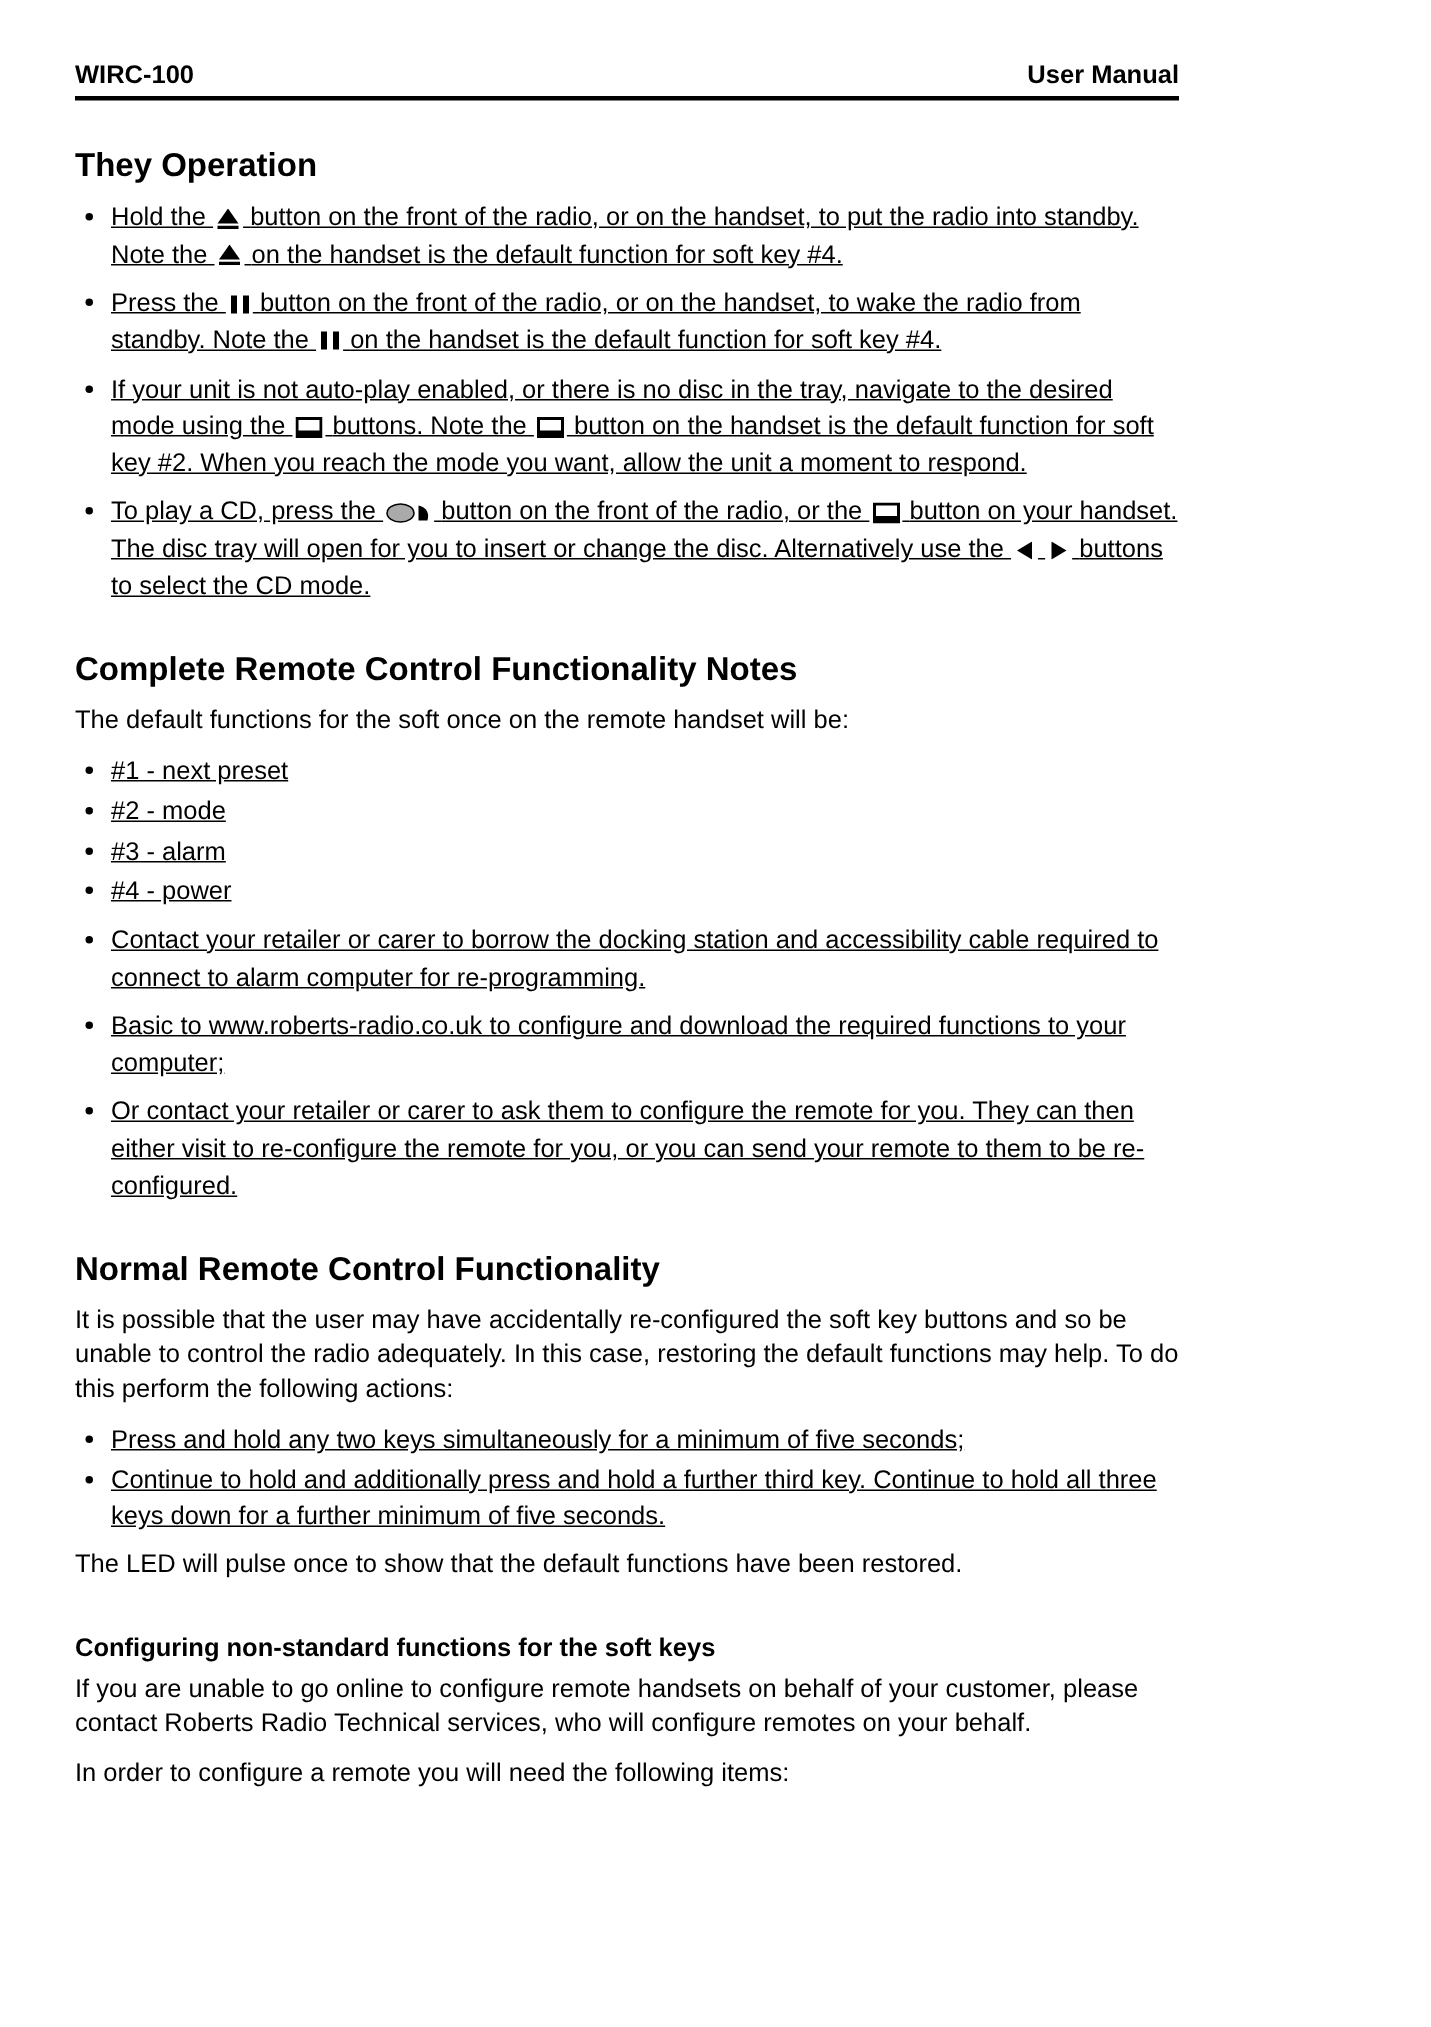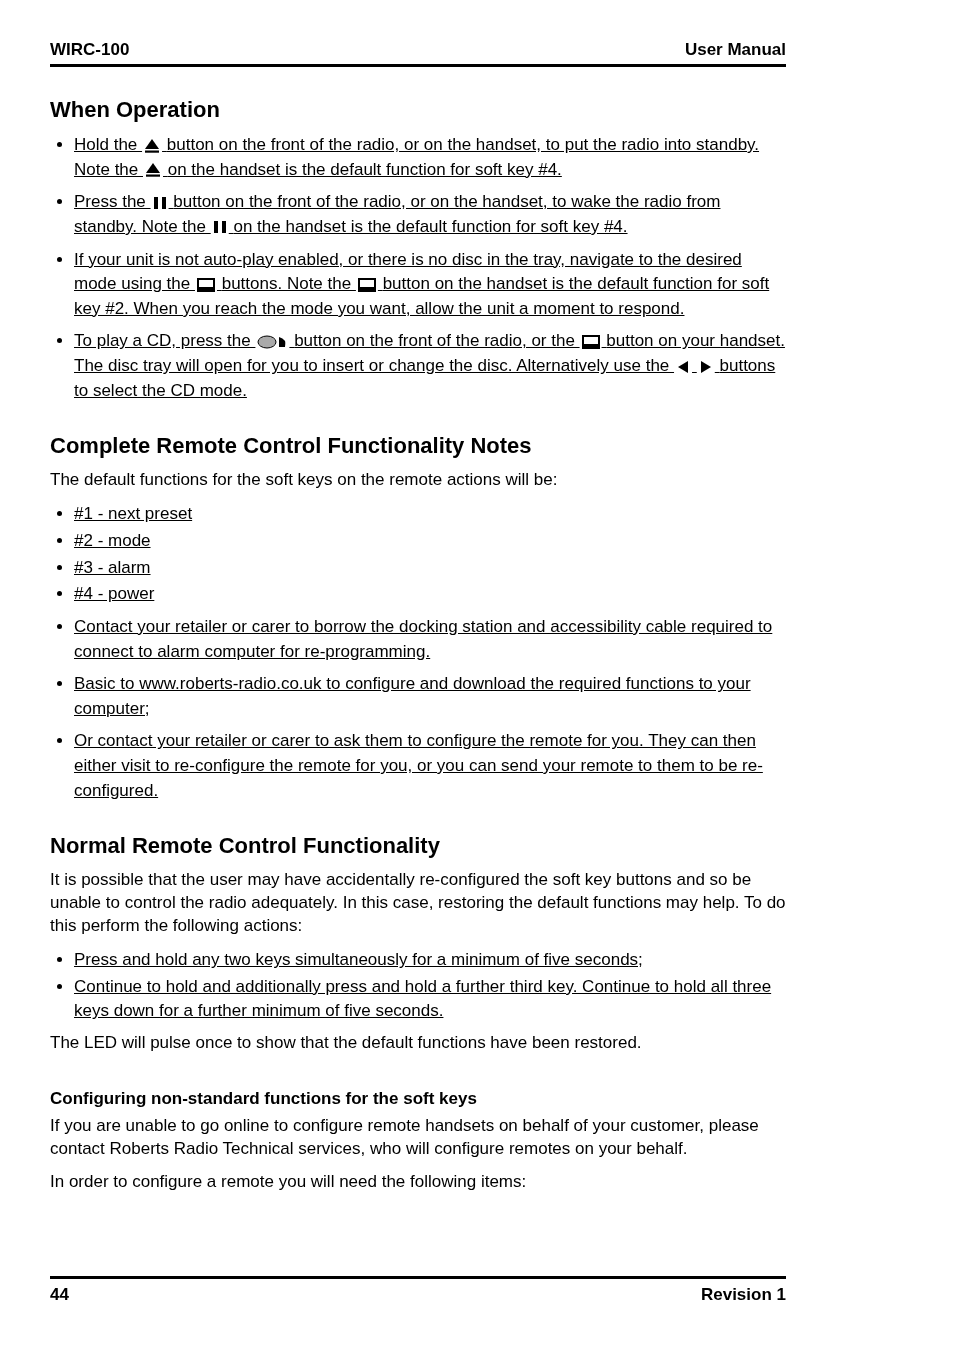--- a/index.html
+++ b/index.html
@@ -77,21 +77,21 @@
 <body>
 
 <div class="page">
 
   <div class="header-row">
     <span>WIRC-100</span>
     <span>User Manual</span>
   </div>
   <hr class="rule">
 
-  <h2 class="section">When Operation</h2>
+  <h2 class="section">They Operation</h2>
 
   <ul class="bullets">
     <li>
       <span>Hold the </span>
       <span class="icon-inline">
         <svg width="16" height="14" viewBox="0 0 16 14">
             <polygon points="8,0 15,10 1,10" fill="#000"></polygon>
             <rect x="1" y="11.5" width="14" height="2.2" fill="#000"></rect>
           </svg>
       </span>
@@ -166,21 +166,21 @@
         <svg width="14" height="12" viewBox="0 0 14 12">
             <polygon points="2,0 2,12 12,6" fill="#000"></polygon>
           </svg>
       </span>
       <span> buttons to select the CD mode.</span>
     </li>
   </ul>
 
   <h2 class="section">Complete Remote Control Functionality Notes</h2>
 
-  <p class="flow">The default functions for the soft keys on the remote actions will be:</p>
+  <p class="flow">The default functions for the soft once on the remote handset will be:</p>
   <ul class="bullets tight">
     <li>#1 - next preset</li>
     <li>#2 - mode</li>
     <li>#3 - alarm</li>
     <li>#4 - power</li>
   </ul>
 
   <ul class="bullets">
     <li>Contact your retailer or carer to borrow the docking station and accessibility cable required to connect to alarm computer for re-programming.</li>
     <li>Basic to www.roberts-radio.co.uk to configure and download the required functions to your computer;</li>
@@ -193,21 +193,14 @@
   <ul class="bullets tight">
     <li>Press and hold any two keys simultaneously for a minimum of five seconds;</li>
     <li>Continue to hold and additionally press and hold a further third key. Continue to hold all three keys down for a further minimum of five seconds.</li>
   </ul>
   <p class="flow">The LED will pulse once to show that the default functions have been restored.</p>
 
   <div class="subheading">Configuring non-standard functions for the soft keys</div>
   <p class="flow">If you are unable to go online to configure remote handsets on behalf of your customer, please contact Roberts Radio Technical services, who will configure remotes on your behalf.</p>
   <p class="flow">In order to configure a remote you will need the following items:</p>
 
-  <div class="footer-block">
-    <hr class="rule">
-    <div class="footer-row">
-      <span>44</span>
-      <span>Revision 1</span>
-    </div>
-  </div>
 
 </div>
 
 </body></html>

